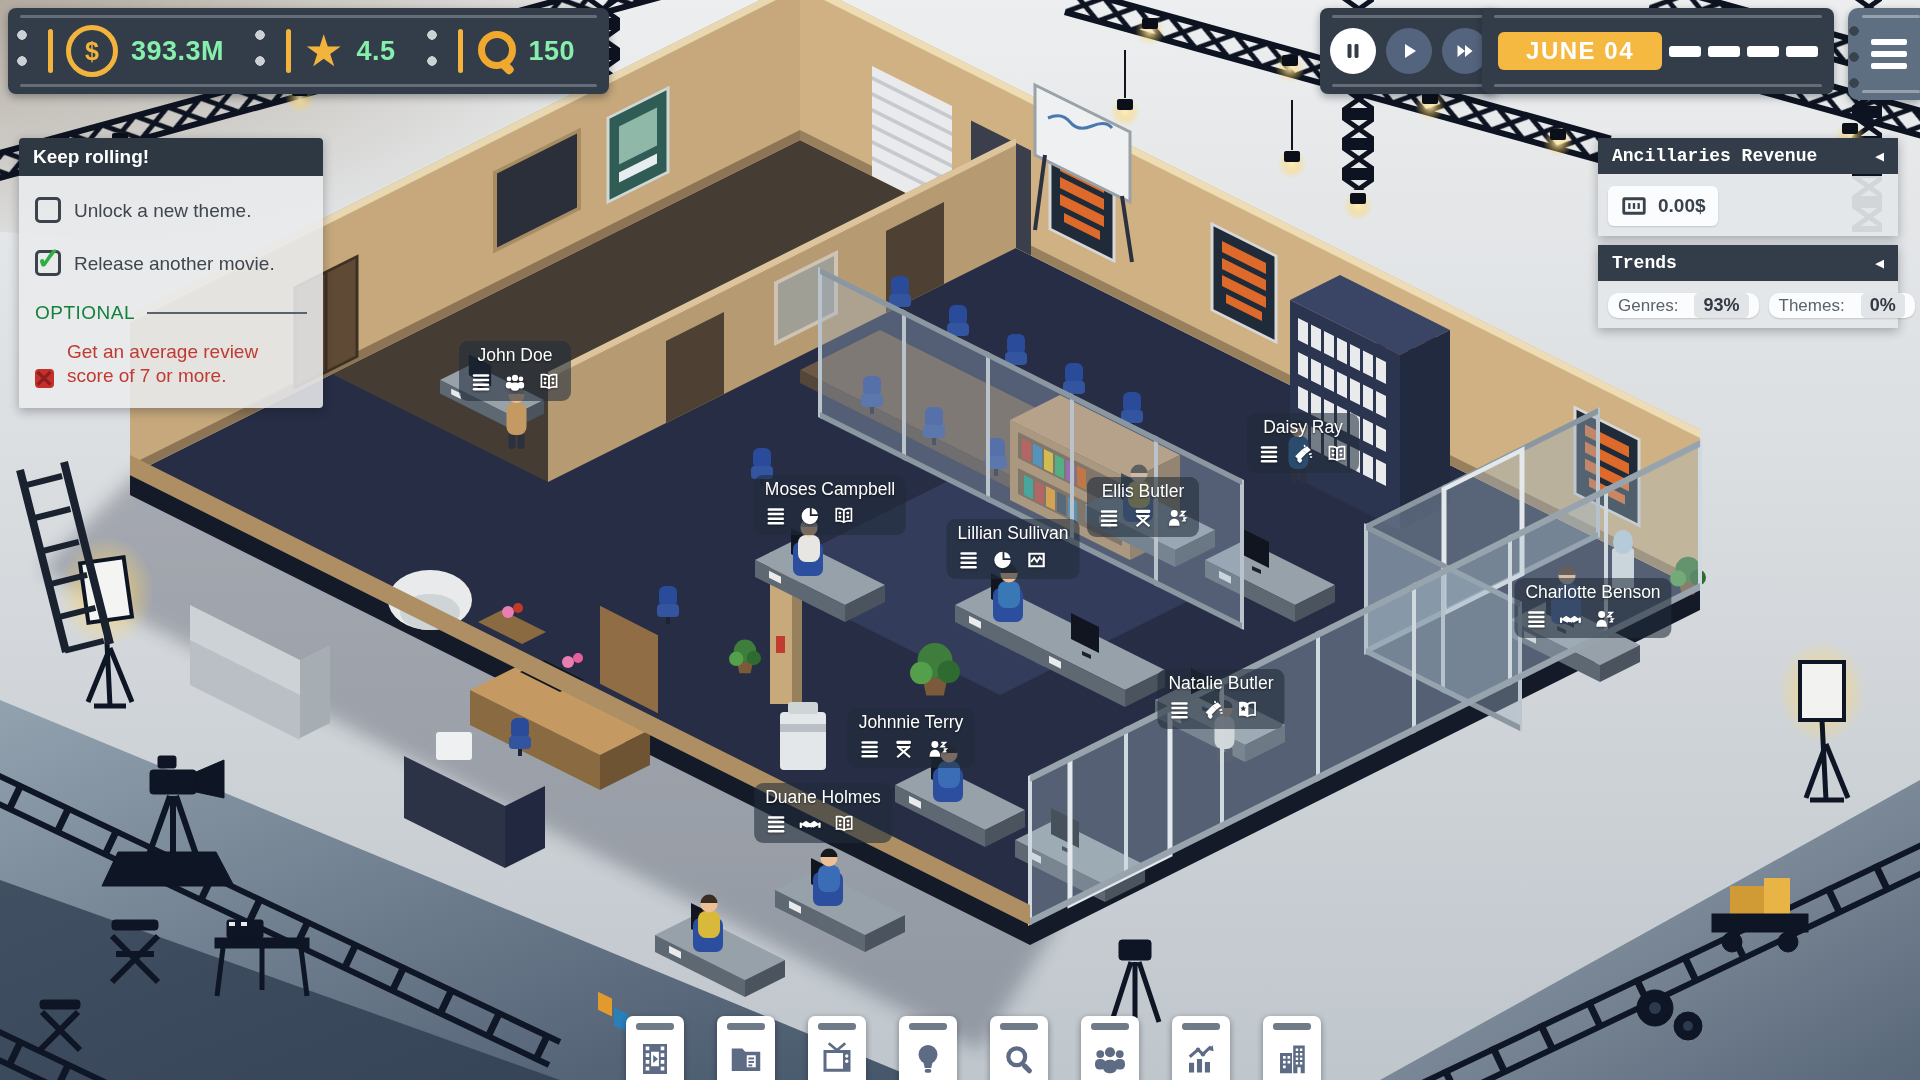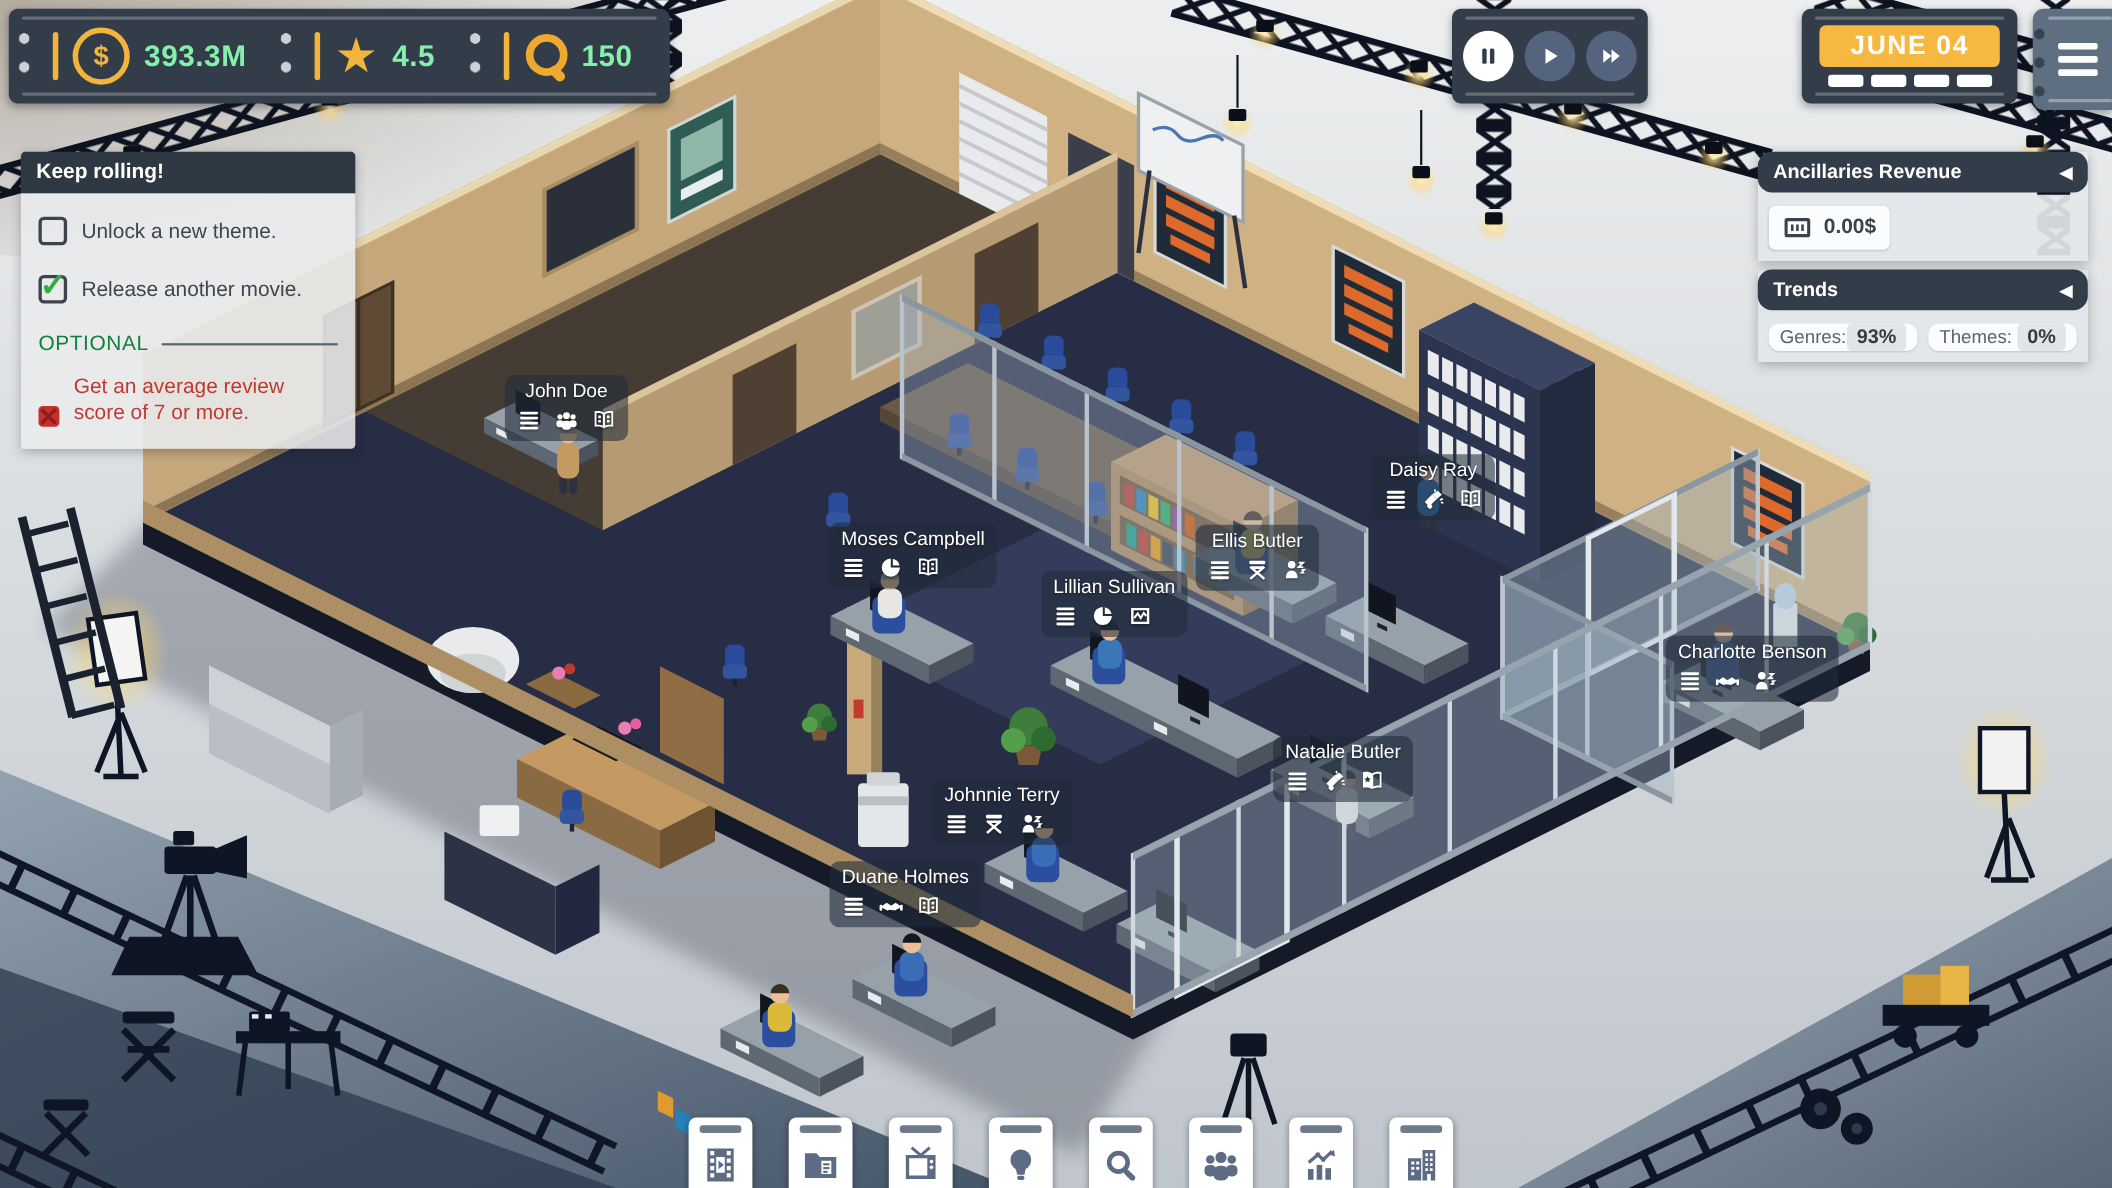--- a/index.html
+++ b/index.html
@@ -27,21 +27,21 @@
   .mag{position:relative;width:40px;height:44px;}
   .mag .lens{position:absolute;left:2px;top:2px;width:24px;height:24px;border:7px solid #f0a92f;border-radius:50%;}
   .mag .grip{position:absolute;left:26px;top:30px;width:9px;height:16px;background:#f0a92f;border-radius:4px;transform:rotate(-45deg);}
 
   #time-ticket{right:422px;top:8px;height:86px;padding:0 10px;gap:10px;}
   .pb{width:46px;height:46px;border-radius:50%;border:none;background:#55647e;display:flex;
     align-items:center;justify-content:center;cursor:pointer;padding:0;}
   .pb svg{width:24px;height:24px;color:#fff;}
   .pb.active{background:#fff;}
   .pb.active svg{color:#333d49;}
-  #date-ticket{right:86px;top:8px;height:86px;padding:0 16px;flex-direction:column;justify-content:center;gap:7px;}
+  #date-ticket{right:86px;top:8px;height:86px;padding:0 16px;flex-direction:row;justify-content:center;gap:7px;}
   .date-box{background:#f5b841;border-radius:6px;padding:5px 28px;color:#fff;font-weight:bold;
     font-size:24px;letter-spacing:1.5px;}
   .week-row{display:flex;gap:7px;}
   .week-seg{width:32px;height:11px;background:#fff;border-radius:3px;}
   #menu-ticket{right:0;top:8px;height:92px;width:72px;background:#5e6f82;border-radius:10px 0 0 10px;
     justify-content:center;cursor:pointer;}
   #menu-ticket:before,#menu-ticket:after{background:rgba(255,255,255,.35);left:14px;right:0;}
   #menu-ticket .perf{position:absolute;left:-2px;top:0;bottom:0;margin:10px 0;
     background-image:radial-gradient(circle,#39434f 4.5px,rgba(0,0,0,0) 5px);}
   .burger{display:flex;flex-direction:column;gap:6px;margin-left:10px;}
@@ -62,29 +62,29 @@
   .opt-line{flex:1;height:2px;background:#5b626b;}
   .task.failed{margin-bottom:2px;}
   .xbox{flex:0 0 auto;width:19px;height:19px;background:#c4302b;border-radius:4px;position:relative;margin-top:2px;}
   .xbox:after{content:"\2715";position:absolute;left:-1px;top:-4px;color:#8f1d1d;font-size:24px;font-weight:bold;}
   .task.failed .task-label{color:#c03a31;}
 
   
   .rpanel{position:absolute;right:22px;width:300px;box-shadow:0 3px 10px rgba(10,15,25,.3);}
   #ancillaries{top:138px;}
   #trends{top:245px;}
-  .rpanel .panel-header{background:#333d49;font-size:18px;border-radius:13px;cursor:pointer;}
+  .rpanel .panel-header{background:#333d49;font-size:18px;border-radius:0;cursor:pointer;font-family:Liberation Mono, monospace;}
   .collapse-arrow{color:#fff;font-size:15px;}
   .rpanel .body{background:rgba(228,231,233,.92);margin-top:2px;border-radius:4px;padding:10px;display:flex;gap:10px;}
   .pill{background:#fbfcfd;border-radius:6px;padding:6px 12px;display:flex;align-items:center;gap:10px;
     box-shadow:0 1px 2px rgba(0,0,0,.15);}
   .pill .ico{width:28px;height:28px;color:#39424d;}
   .pill-val{color:#39424d;font-weight:bold;font-size:19px;}
   .trend-pill{flex:1;background:#fbfcfd;border-radius:10px;padding:0 10px;display:flex;
-    align-items:center;justify-content:space-between;box-shadow:0 1px 2px rgba(0,0,0,.15);}
+    align-items:center;justify-content:space-between;box-shadow:0 1px 2px rgba(0,0,0,.15);gap:16px;}
   .trend-label{color:#5a626b;font-size:17px;}
   .trend-chip{background:#e2e5e8;border-radius:5px;padding:2px 9px;color:#333a44;font-weight:bold;font-size:18px;}
 
   
   .char-label{position:absolute;transform:translateX(-50%);background:rgba(33,44,58,.58);
     border-radius:9px;padding:4px 11px 8px;cursor:pointer;}
   .char-name{color:#fff;font-size:17.5px;text-align:center;white-space:nowrap;text-shadow:0 1px 2px rgba(0,0,0,.55);}
   .char-icons{display:flex;gap:12px;margin-top:5px;}
   .char-icons .ico{width:22px;height:22px;color:#fff;filter:drop-shadow(0 1px 1px rgba(0,0,0,.4));}
 

